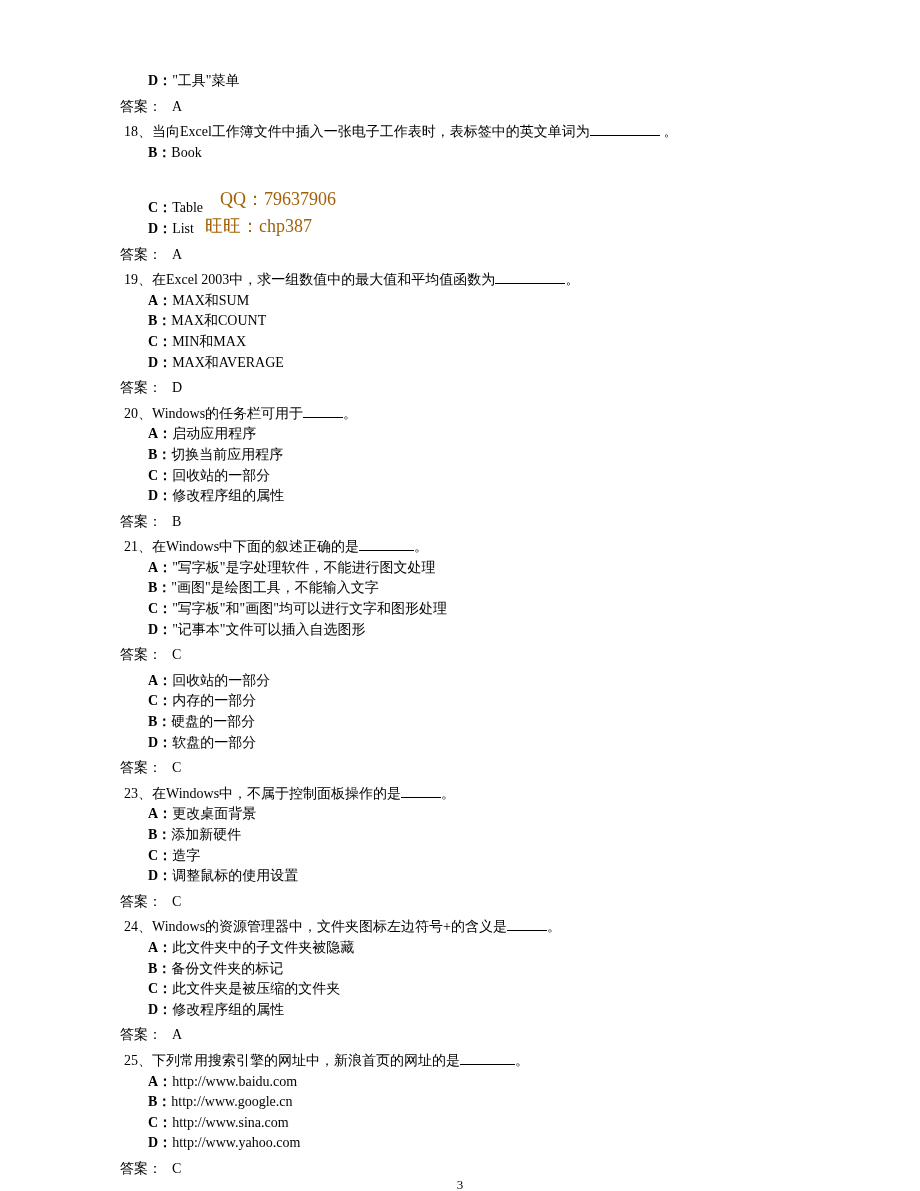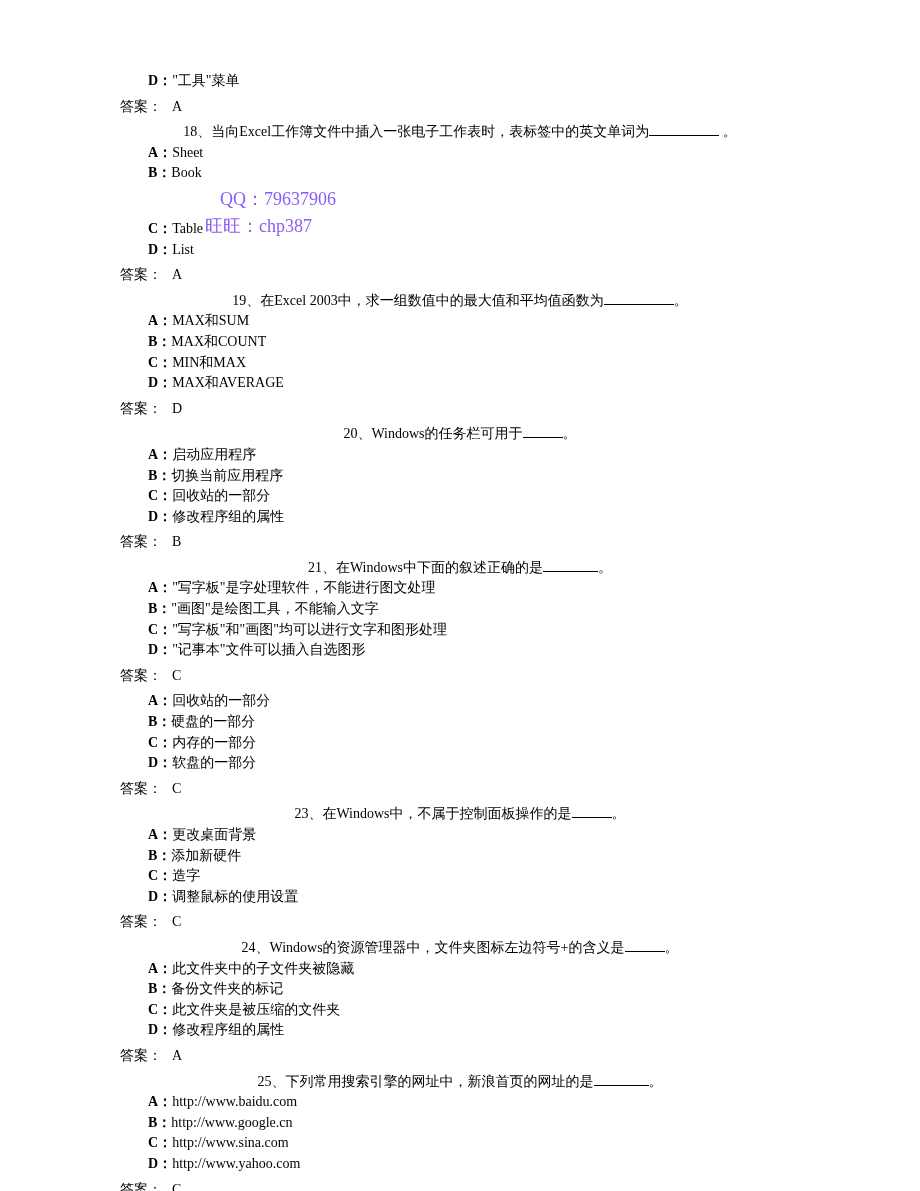--- a/index.html
+++ b/index.html
@@ -24,36 +24,35 @@
   }
   .opt-label { font-weight: bold; }
   .answer-line {
     font-weight: normal;
     margin: 6px 0;
     letter-spacing: 0px;
   }
   .answer-line .ans-val { margin-left: 10px; }
   .question-line {
     margin: 1px 4px;
-    text-align: center;
   }
   .blank {
     border-bottom: 1px solid #000;
     display: inline-block;
     width: 70px;
     height: 0.9em;
     vertical-align: baseline;
   }
   .blank.short { width: 40px; }
   .blank.medium { width: 55px; }
   .watermark {
     position: absolute;
     font-family: "SimSun", serif;
     font-size: 18px;
-    color: #8b5cf6;
+    color: #a16207;
   }
   .page-num {
     position: absolute;
     bottom: 30px;
     left: 0; right: 0;
     text-align: center;
     font-size: 13px;
   }
 </style>
 </head>
@@ -64,21 +63,20 @@
   <div class="option-line">
     <span class="opt-label">D：</span><span>"工具"菜单</span>
   </div>
   <div class="answer-line">
     <span>答案：</span><span class="ans-val">A</span>
   </div>
 
   <div class="question-line">
     <span>18、</span><span>当向Excel工作簿文件中插入一张电子工作表时，表标签中的英文单词为</span><span class="blank"></span><span> 。</span>
   </div>
-  <div class="option-line"><span class="opt-label">A：</span><span>Sheet</span></div>
   <div class="option-line"><span class="opt-label">B：</span><span>Book</span></div>
 
   <div class="watermark" style="left:220px; top:187px;">
     <span>QQ：</span><span>79637906</span>
   </div>
   <div class="watermark" style="left:205px; top:214px;">
     <span>旺旺：</span><span>chp387</span>
   </div>
 
   <div style="height:34px;"></div>
@@ -116,22 +114,22 @@
   </div>
   <div class="option-line"><span class="opt-label">A：</span><span>"写字板"是字处理软件，不能进行图文处理</span></div>
   <div class="option-line"><span class="opt-label">B：</span><span>"画图"是绘图工具，不能输入文字</span></div>
   <div class="option-line"><span class="opt-label">C：</span><span>"写字板"和"画图"均可以进行文字和图形处理</span></div>
   <div class="option-line"><span class="opt-label">D：</span><span>"记事本"文件可以插入自选图形</span></div>
   <div class="answer-line">
     <span>答案：</span><span class="ans-val">C</span>
   </div>
 
   <div class="option-line"><span class="opt-label">A：</span><span>回收站的一部分</span></div>
+  <div class="option-line"><span class="opt-label">C：</span><span>内存的一部分</span></div>
   <div class="option-line"><span class="opt-label">B：</span><span>硬盘的一部分</span></div>
-  <div class="option-line"><span class="opt-label">C：</span><span>内存的一部分</span></div>
   <div class="option-line"><span class="opt-label">D：</span><span>软盘的一部分</span></div>
   <div class="answer-line">
     <span>答案：</span><span class="ans-val">C</span>
   </div>
 
   <div class="question-line">
     <span>23、</span><span>在Windows中，不属于控制面板操作的是</span><span class="blank short"></span><span>。</span>
   </div>
   <div class="option-line"><span class="opt-label">A：</span><span>更改桌面背景</span></div>
   <div class="option-line"><span class="opt-label">B：</span><span>添加新硬件</span></div>

